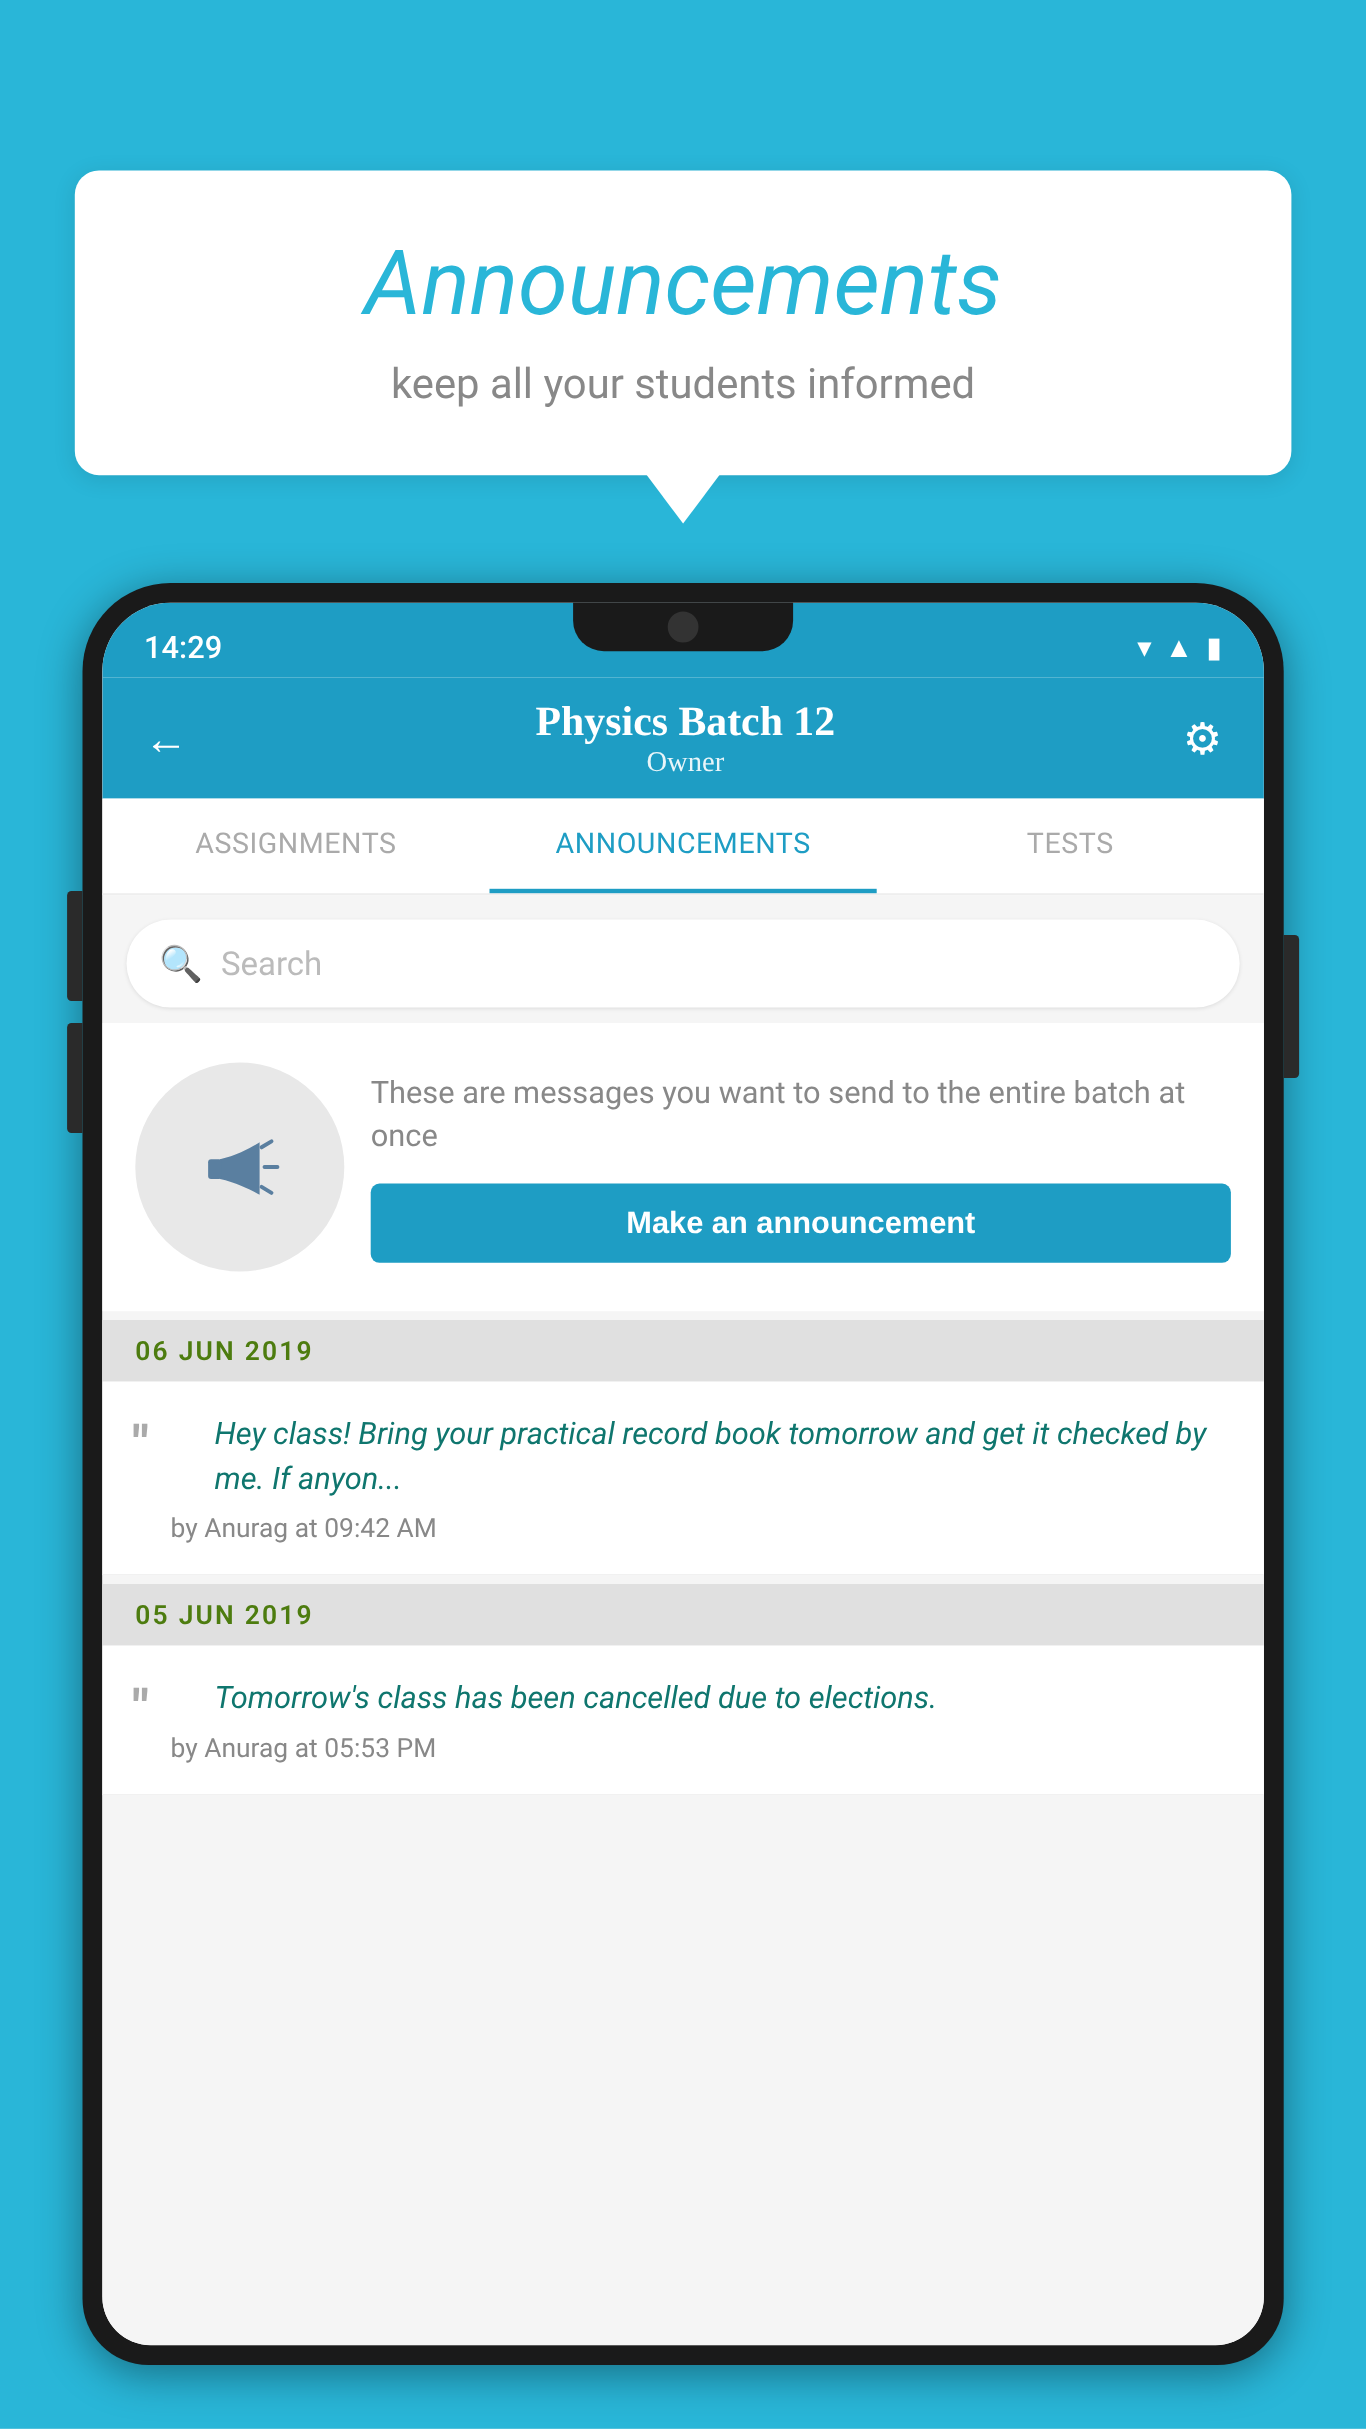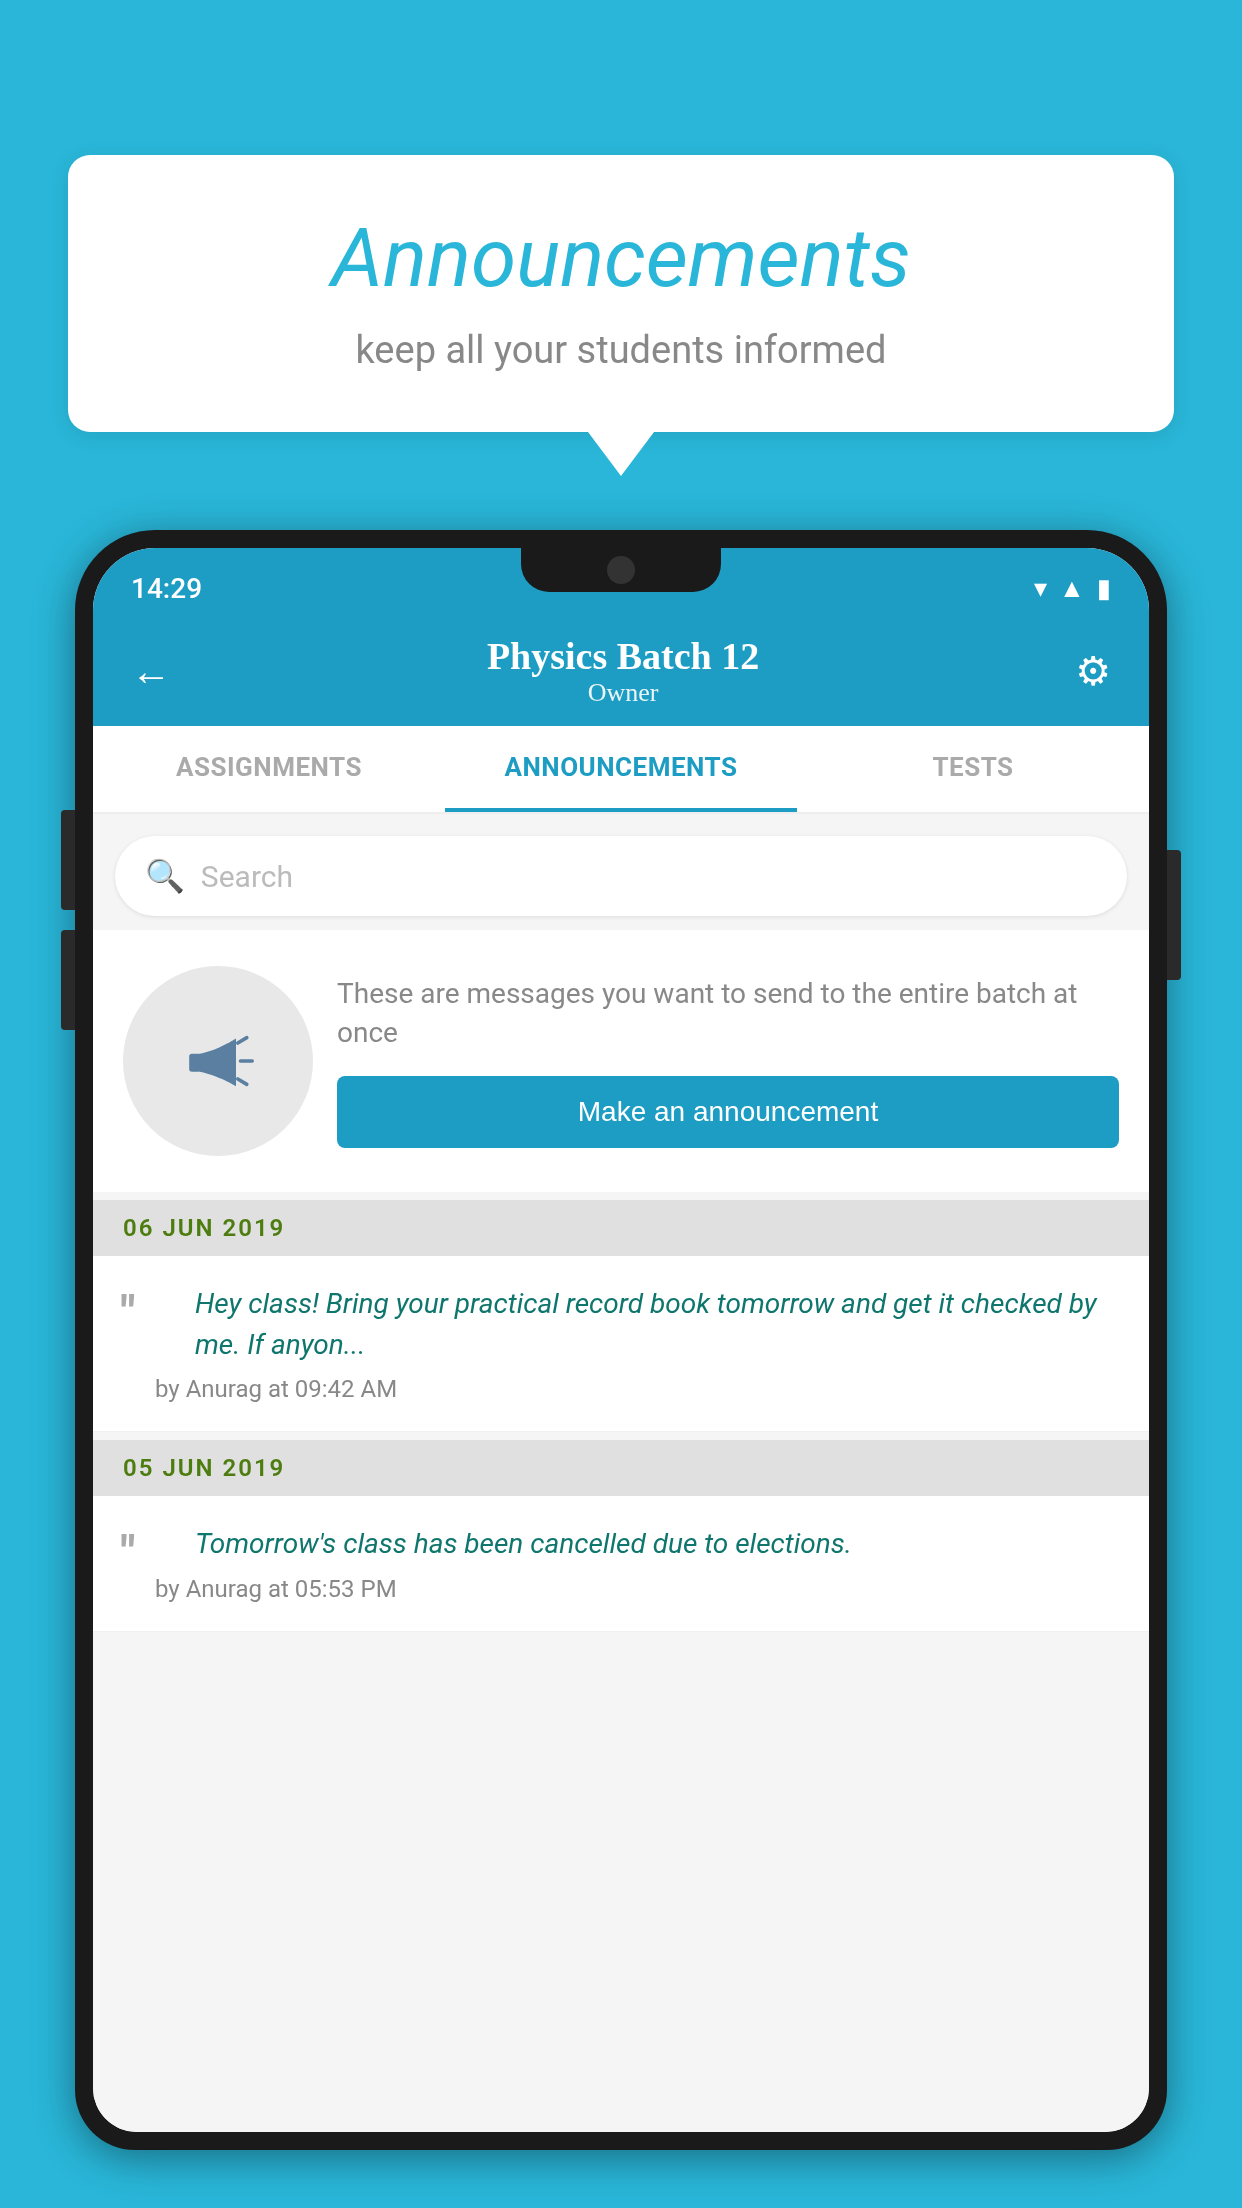--- a/index.html
+++ b/index.html
@@ -192,21 +192,21 @@
       height: 88px;
       align-items: stretch;
     }
     .tab {
       flex: 1;
       display: flex;
       align-items: center;
       justify-content: center;
       font-size: 26px;
       color: #aaa;
-      font-weight: 700;
+      font-weight: 400;
       letter-spacing: 0.5px;
       cursor: pointer;
       text-transform: uppercase;
       border-bottom: 4px solid transparent;
       position: relative;
       text-align: center;
     }
     .tab.active {
       color: #1e9dc4;
       border-bottom: 4px solid #1e9dc4;
@@ -265,21 +265,21 @@
       line-height: 1.4;
       margin-bottom: 24px;
     }
     .promo-button {
       background: #1e9dc4;
       color: white;
       border: none;
       border-radius: 8px;
       padding: 20px 30px;
       font-size: 28px;
-      font-weight: 400;
+      font-weight: 700;
       cursor: pointer;
       width: 100%;
     }
 
     
     .date-divider {
       background: #e0e0e0;
       padding: 14px 30px;
       display: flex;
       align-items: center;

